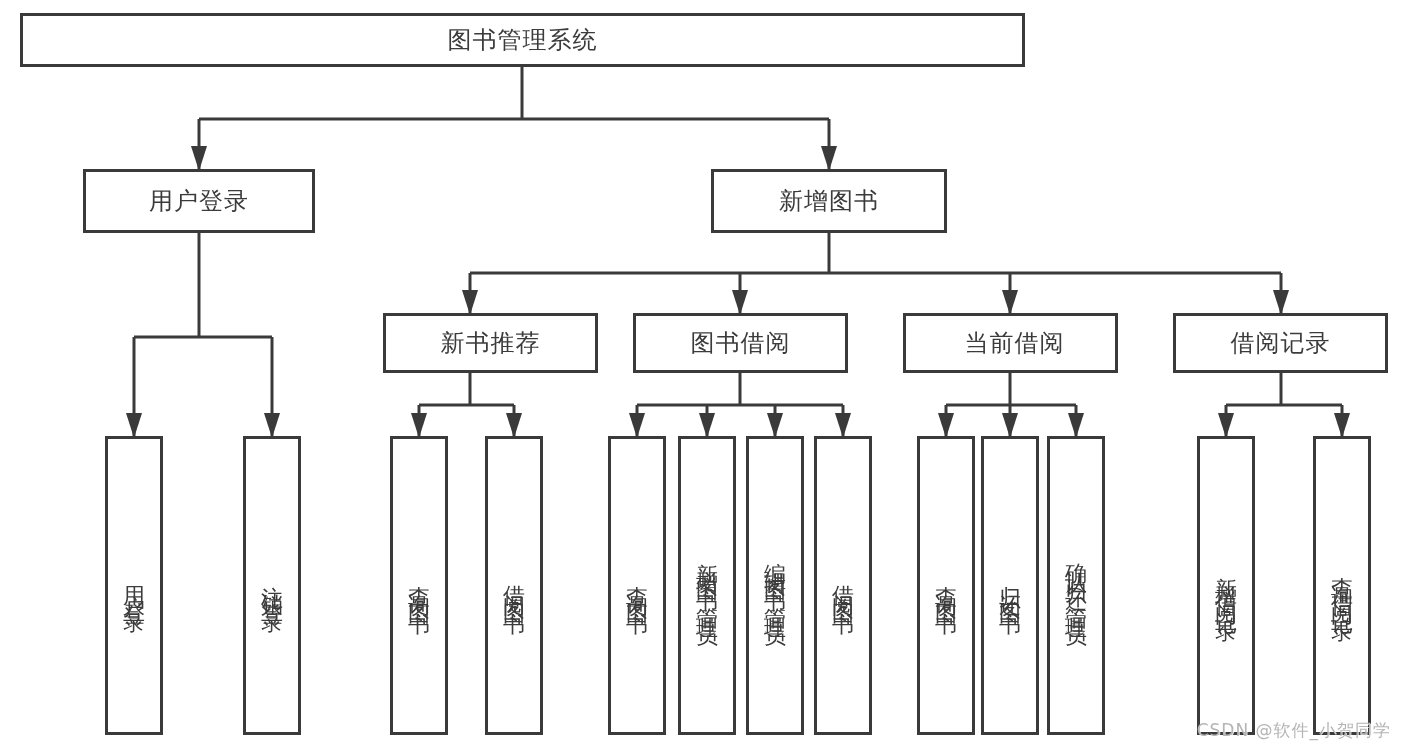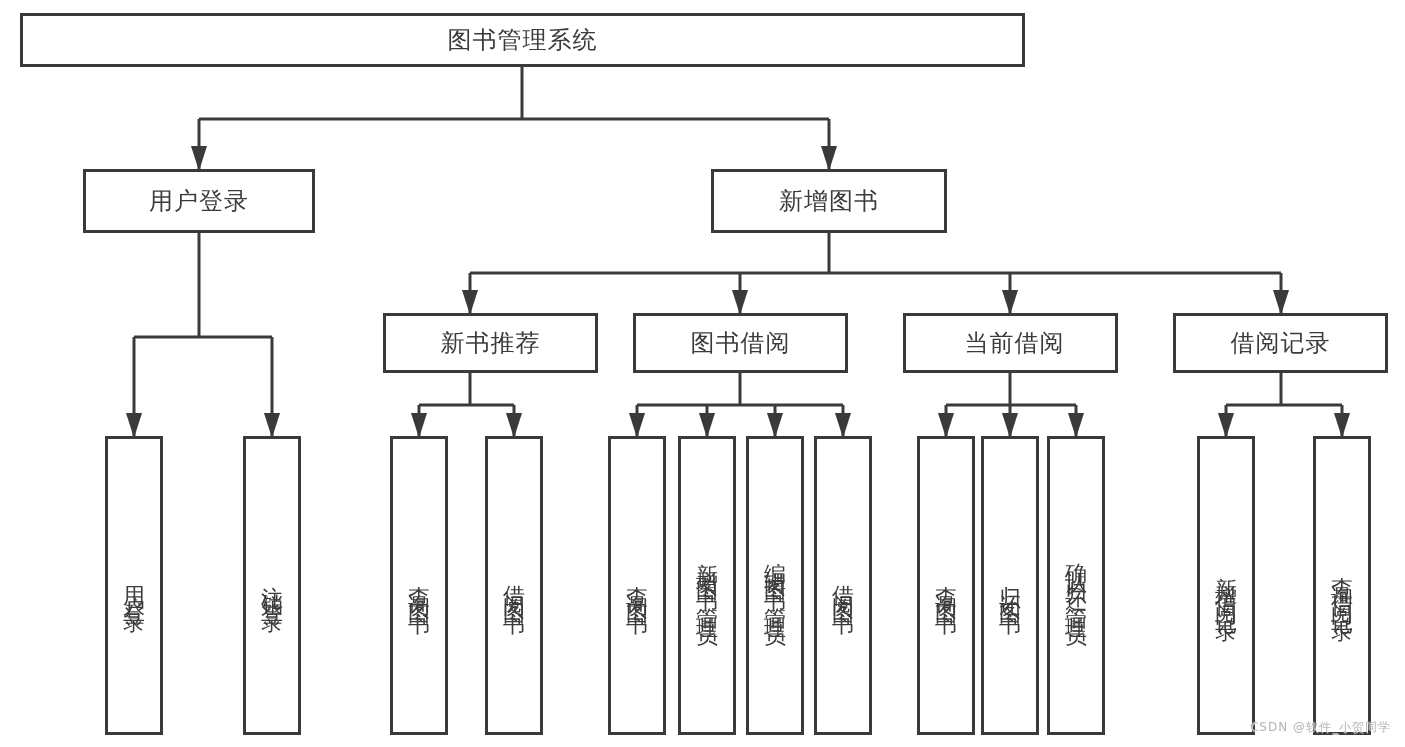--- a/index.html
+++ b/index.html
@@ -74,21 +74,21 @@
   #leaf-8  { left: 814px; }
   #leaf-9  { left: 917px; }
   #leaf-10 { left: 981px; }
   #leaf-11 { left: 1047px; }
   #leaf-12 { left: 1197px; }
   #leaf-13 { left: 1313px; }
   #watermark {
     position: absolute;
     right: 14px;
     top: 719px;
-    font-size: 12px;
+    font-size: 17px;
     color: #b5b5b5;
     letter-spacing: 1px;
     z-index: 5;
     text-shadow: 1px 1px 0 rgba(255,255,255,0.8);
   }
 </style>
 </head>
 <body>
 
 <div id="canvas">

